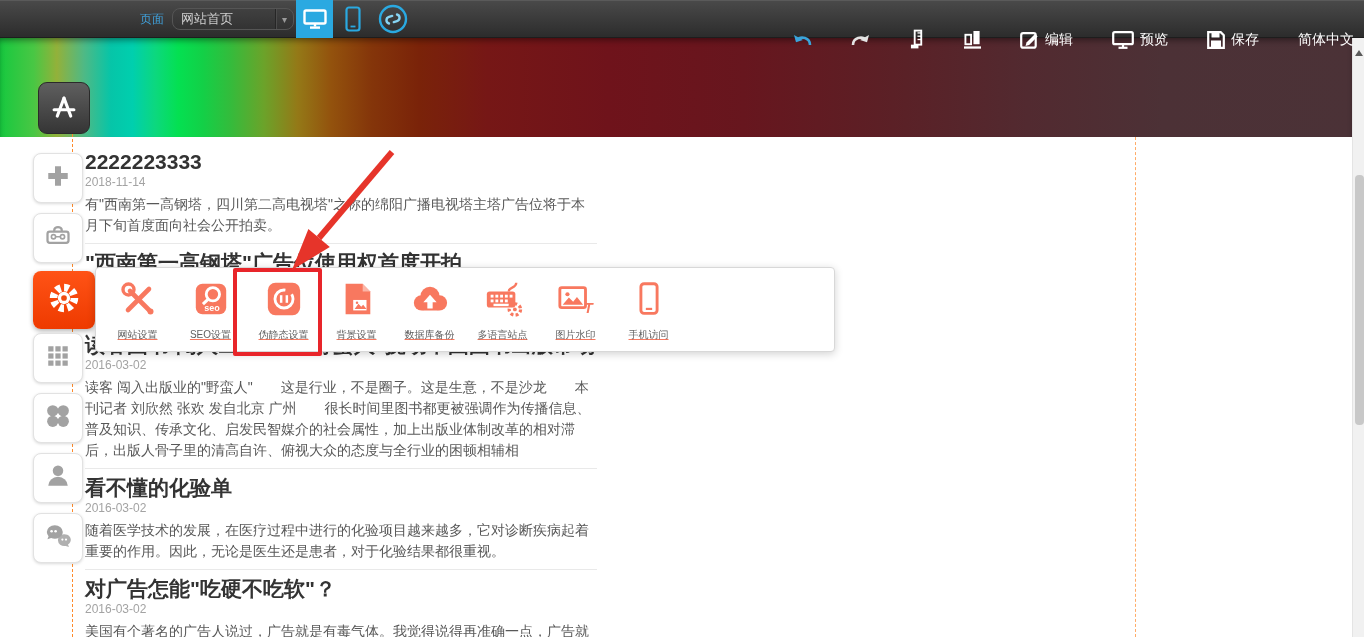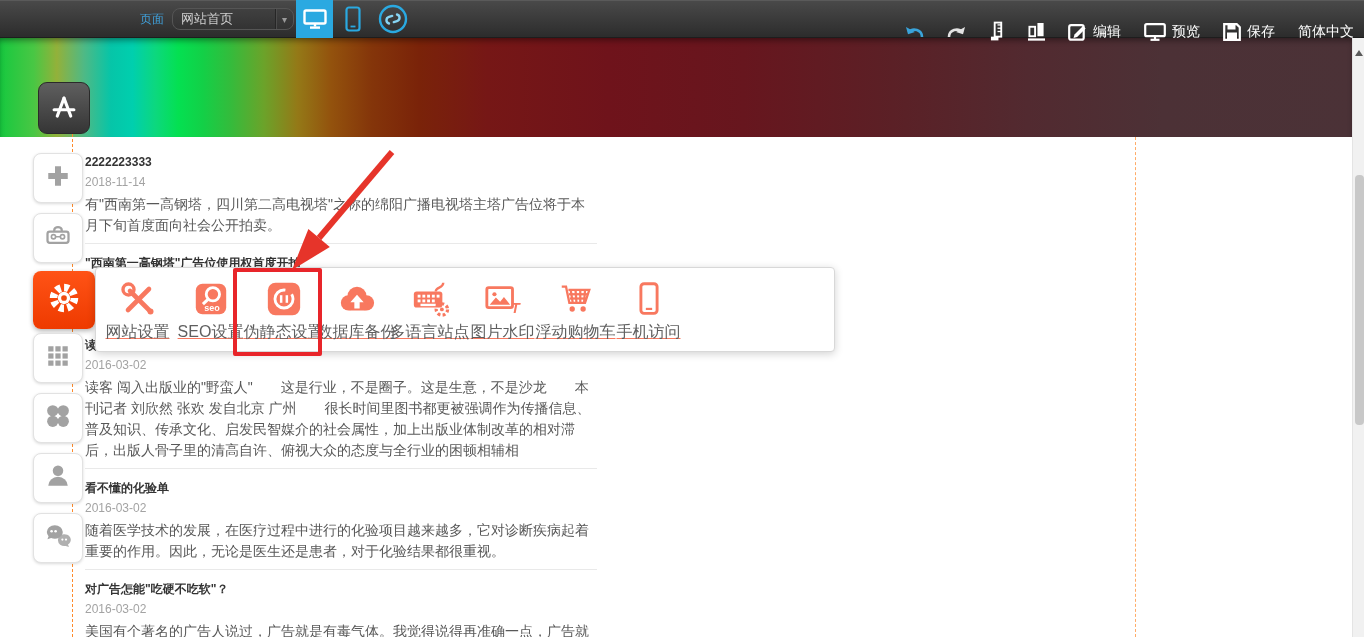--- a/index.html
+++ b/index.html
@@ -14,21 +14,21 @@
   #page-label{left:140px;color:#3f9fd8;font-size:12px;}
   #page-dropdown{left:172px;top:8px;height:22px;width:122px;background:linear-gradient(#404040,#333);
     border:1px solid #555;border-radius:8px;display:flex;align-items:center;cursor:pointer;}
   #page-dropdown .dd-text{flex:1;color:#cfcfcf;font-size:13px;padding-left:8px;white-space:nowrap;overflow:hidden;}
   #page-dropdown .dd-caret{width:18px;text-align:center;color:#9a9a9a;font-size:10px;border-left:1px solid #262626;
     box-shadow:inset 1px 0 0 #4c4c4c;height:100%;display:flex;align-items:center;justify-content:center;}
   .dev-btn{position:absolute;top:0;height:38px;display:flex;align-items:center;justify-content:center;cursor:pointer;}
   #dev-desktop{left:296px;width:37px;background:#2aa9e1;}
   #dev-mobile{left:338px;width:30px;}
   #dev-link{left:374px;width:38px;}
-  #tb-right{position:absolute;right:10px;top:4px;height:55px;display:flex;align-items:center;gap:23px;}
+  #tb-right{position:absolute;right:10px;top:12px;height:55px;display:flex;align-items:center;gap:39px;}
   .tb-btn{display:flex;align-items:center;gap:6px;color:#fff;font-size:14px;cursor:pointer;white-space:nowrap;}
   .tb-ico{display:flex;align-items:center;justify-content:center;}
 
   
   #banner{position:absolute;left:0;top:38px;width:1352px;height:99px;z-index:0;
     background:linear-gradient(90deg,
       #17c93f 0%, #49c744 2.5%, #93b13a 4.2%, #4fb985 6.2%, #06c5a8 8.2%, #00cfae 9.8%,
       #0cd87e 11.5%, #04e051 13.2%, #13d047 15%, #33bc3c 17%, #6ba32a 19.5%, #947917 22%,
       #93520d 24.5%, #84350a 27.5%, #7a2309 31%, #761716 36%, #6f131b 45%, #67161e 55%,
       #5b2026 66%, #522a30 76%, #4c3136 86%, #4b3237 100%);
@@ -44,33 +44,33 @@
 
   
   .side-btn{position:absolute;left:33px;width:50px;height:50px;background:#fff;border:1px solid #e2e2e2;
     border-radius:8px;box-shadow:0 1px 3px rgba(0,0,0,.15);display:flex;align-items:center;justify-content:center;
     color:#a2a2a2;cursor:pointer;z-index:4;}
   .side-btn.active{width:62px;height:58px;border:none;color:#fff;
     background:linear-gradient(#ff5316,#ee3a00);box-shadow:0 2px 5px rgba(0,0,0,.3);}
 
   
   #posts{position:absolute;left:85px;top:152px;width:512px;z-index:1;}
-  .post-title{font-size:12px;font-weight:bold;line-height:20px;color:#333;cursor:pointer;}
+  .post-title{font-size:21px;font-weight:bold;line-height:20px;color:#333;cursor:pointer;}
   .post-date{font-size:12px;line-height:14px;color:#a3a3a3;margin-top:3px;}
   .post-body{font-size:14px;line-height:21px;color:#585858;margin-top:5px;}
   .divider{border-top:1px solid #e9e9e9;margin:7px 0 9px 0;height:0;}
 
   
   #popup{position:absolute;left:95px;top:267px;width:740px;height:85px;background:#fff;z-index:5;
     border:1px solid #d8d8d8;border-radius:4px;box-shadow:0 2px 8px rgba(0,0,0,.18);
     display:flex;align-items:stretch;padding:0 5px;}
   .popup-item{width:73px;display:flex;flex-direction:column;align-items:center;justify-content:flex-start;
     padding-top:10px;cursor:pointer;color:#f8785f;text-decoration:underline;}
   .popup-item .pi-icon{height:42px;display:flex;align-items:center;justify-content:center;}
-  .popup-item .pi-label{font-size:16px;color:#5f5f5f;margin-top:2px;white-space:nowrap;}
+  .popup-item .pi-label{font-size:10px;color:#5f5f5f;margin-top:8px;white-space:nowrap;}
 
   
   #red-box{position:absolute;left:233px;top:268px;width:89px;height:88px;border:4px solid #e8252a;
     border-radius:2px;z-index:6;pointer-events:none;}
   #arrow-svg{position:absolute;left:0;top:0;z-index:7;pointer-events:none;}
 
   
   #scrollbar{position:absolute;right:0;top:38px;width:12px;height:599px;background:#f1f1f1;z-index:9;
     border-left:1px solid #e4e4e4;}
   #sb-up{position:absolute;left:2px;top:12px;width:0;height:0;border-left:4px solid transparent;
@@ -306,20 +306,32 @@
             <rect x="3" y="3" width="34" height="34" rx="8" fill="currentColor"></rect>
             <circle cx="20" cy="20" r="9.5" fill="none" stroke="#fff" stroke-width="3" stroke-dasharray="46 8"></circle>
             <line x1="17" y1="16" x2="17" y2="24" stroke="#fff" stroke-width="2.6"></line>
             <line x1="23" y1="16" x2="23" y2="24" stroke="#fff" stroke-width="2.6"></line>
           </svg>
         </span>
         <span class="pi-label">伪静态设置</span>
       </div>
       <div class="popup-item">
         <span class="pi-icon">
+          <svg viewBox="0 0 40 40" width="38" height="38">
+            <path d="M8 4 h18 l8 8 v24 h-26 z" fill="currentColor"></path>
+            <path d="M26 4 l8 8 h-8 z" fill="#fff" opacity=".45"></path>
+            <rect x="16" y="21" width="14" height="11" fill="#fff"></rect>
+            <path d="M17.5 30.5 l4-5.5 3 3.2 2-2.2 3.5 4.5 z" fill="currentColor"></path>
+            <circle cx="20" cy="24" r="1.3" fill="currentColor"></circle>
+          </svg>
+        </span>
+        <span class="pi-label">背景设置</span>
+      </div>
+      <div class="popup-item">
+        <span class="pi-icon">
           <svg viewBox="0 0 44 40" width="42" height="38">
             <g fill="currentColor">
               <circle cx="13" cy="24" r="8"></circle>
               <circle cx="22" cy="17" r="10"></circle>
               <circle cx="32" cy="24" r="8"></circle>
               <rect x="12" y="23" width="21" height="9" rx="3"></rect>
             </g>
             <path d="M22 15.5 l7 8 h-4.2 v6.5 h-5.6 v-6.5 h-4.2 z" fill="#fff"></path>
           </svg>
         </span>
@@ -354,38 +366,20 @@
             <rect x="4" y="8" width="27" height="21" rx="2" fill="none" stroke="currentColor" stroke-width="3"></rect>
             <circle cx="12" cy="15" r="2.2" fill="currentColor"></circle>
             <path d="M7 26 l6.5-7.5 4.5 4.5 4-5 6.5 8 z" fill="currentColor"></path>
             <text x="34" y="35" font-size="15" font-weight="bold" font-style="italic" fill="currentColor" text-anchor="middle" font-family="'Liberation Serif','DejaVu Serif',serif">T</text>
           </svg>
         </span>
         <span class="pi-label">图片水印</span>
       </div>
       <div class="popup-item">
         <span class="pi-icon">
-          <svg viewBox="0 0 40 40" width="38" height="38">
-            <g fill="none" stroke="currentColor" stroke-width="2.4">
-              <path d="M5 7 h4.5 l3.5 17 h16.5 l4.5-13.5 h-22"></path>
-              <line x1="14.5" y1="11" x2="16.5" y2="23.5"></line>
-              <line x1="19.5" y1="10.5" x2="20.5" y2="24"></line>
-              <line x1="24.5" y1="10.5" x2="24.5" y2="24"></line>
-              <line x1="29.5" y1="10.5" x2="28.5" y2="24"></line>
-              <line x1="12.5" y1="15" x2="32.5" y2="15"></line>
-              <line x1="13.5" y1="19.5" x2="31" y2="19.5"></line>
-            </g>
-            <circle cx="16" cy="30.5" r="2.8" fill="currentColor"></circle>
-            <circle cx="27.5" cy="30.5" r="2.8" fill="currentColor"></circle>
-          </svg>
-        </span>
-        <span class="pi-label">浮动购物车</span>
-      </div>
-      <div class="popup-item">
-        <span class="pi-icon">
           <svg viewBox="0 0 40 40" width="36" height="36">
             <rect x="11" y="3" width="18" height="33" rx="3.5" fill="none" stroke="currentColor" stroke-width="3.2"></rect>
             <line x1="16.5" y1="31" x2="23.5" y2="31" stroke="currentColor" stroke-width="2.4"></line>
           </svg>
         </span>
         <span class="pi-label">手机访问</span>
       </div>
     </div>
 
   <div id="red-box"></div>

